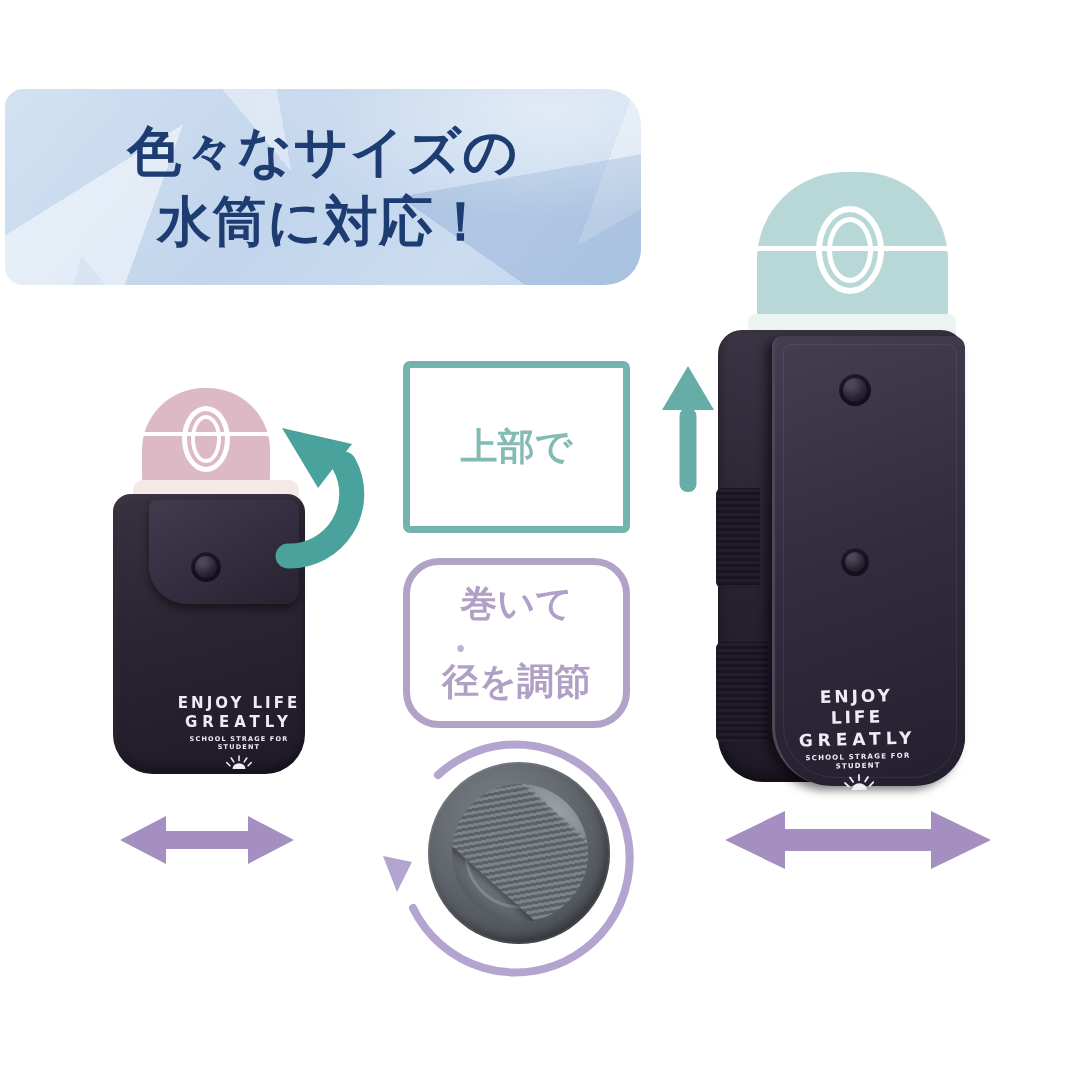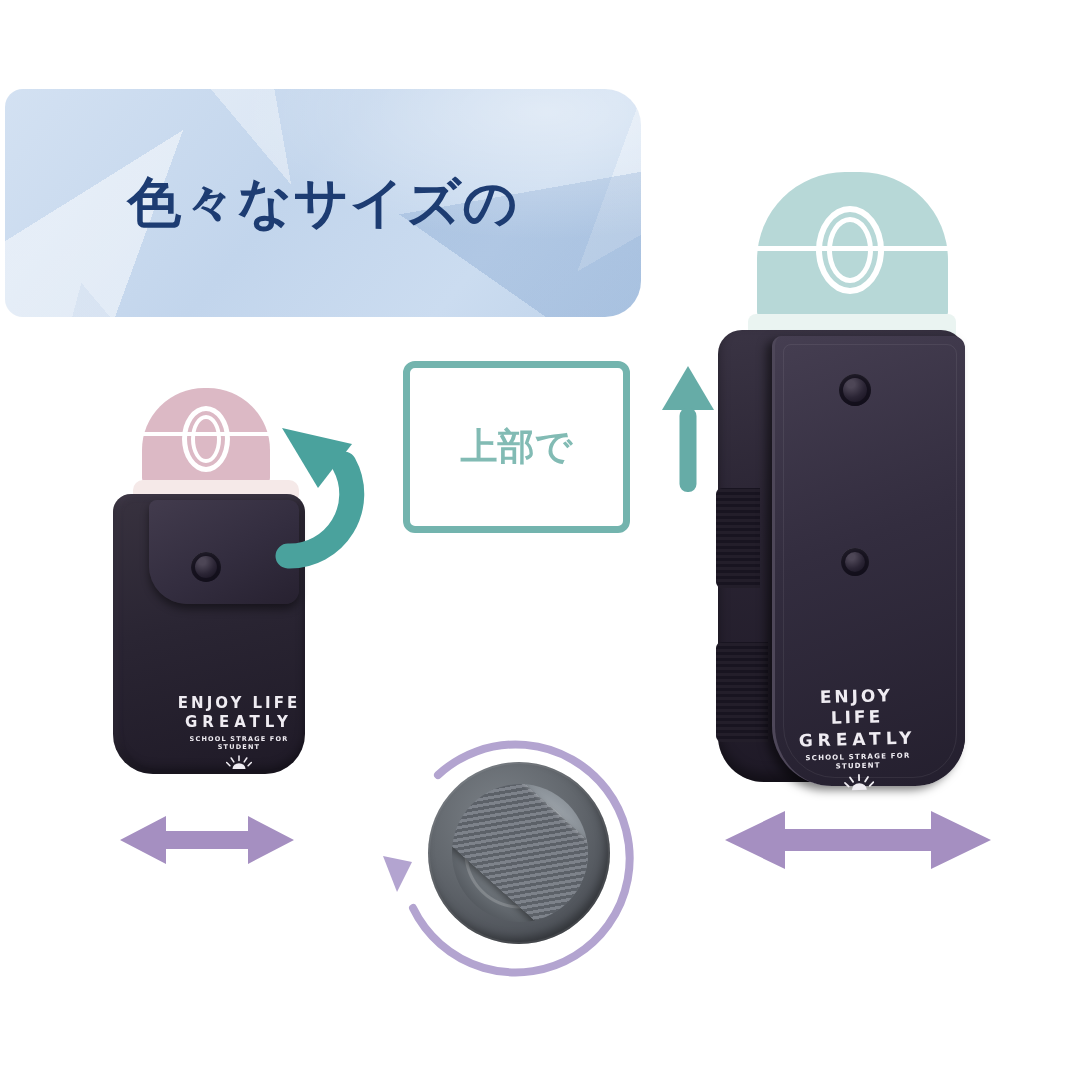--- a/index.html
+++ b/index.html
@@ -1,20 +1,20 @@
 <!DOCTYPE html>
 <html><head>
 <meta charset="utf-8">
 <style>
   html,body{margin:0;padding:0;background:#fff;}
   .stage{position:relative;width:1080px;height:1080px;background:#ffffff;overflow:hidden;
          font-family:"DejaVu Sans","Liberation Sans",sans-serif;}
 
   
-  .banner{position:absolute;left:5px;top:89px;width:636px;height:228px;
+  .banner{position:absolute;left:5px;top:89px;width:636px;height:196px;
     border-radius:18px 36px 36px 18px;
     display:flex;flex-direction:column;justify-content:center;align-items:center;
     background:
       radial-gradient(120% 140% at 85% 10%, rgba(255,255,255,.45) 0%, rgba(255,255,255,0) 40%),
       conic-gradient(from 200deg at 28% 18%, rgba(255,255,255,.50) 0 38deg, rgba(255,255,255,0) 38deg),
       conic-gradient(from 80deg  at 62% 55%, rgba(125,160,205,.35) 0 45deg, rgba(125,160,205,0) 45deg),
       conic-gradient(from 320deg at 45% 42%, rgba(255,255,255,.40) 0 30deg, rgba(255,255,255,0) 30deg),
       conic-gradient(from 140deg at 12% 85%, rgba(130,165,210,.30) 0 55deg, rgba(130,165,210,0) 55deg),
       conic-gradient(from 20deg  at 90% 80%, rgba(255,255,255,.35) 0 40deg, rgba(255,255,255,0) 40deg),
       linear-gradient(130deg,#d3e1f2 0%,#c2d5ec 45%,#cbdcf0 75%,#bfd3ea 100%);}
@@ -76,21 +76,21 @@
   .brand .l3{font-size:6.5px;letter-spacing:1.2px;margin-top:3px;}
   .brand-l .l1{font-size:17px;}
   .brand-l .l2{font-size:17px;}
   .brand-l .l3{font-size:7px;}
   .sun{display:block;margin:4px auto 0;}
 
   
   .callout{position:absolute;box-sizing:border-box;background:#fff;
     display:flex;flex-direction:column;align-items:center;justify-content:center;gap:12px;
     font-weight:bold;text-align:center;}
-  .callout-h{left:403px;top:361px;width:227px;height:172px;border:7px solid #73b4ae;border-radius:12px;color:#82bbb4;}
+  .callout-h{left:403px;top:361px;width:227px;height:172px;border:7px solid #73b4ae;border-radius:7px;color:#82bbb4;}
   .callout-d{left:403px;top:558px;width:227px;height:170px;border:7px solid #b3a2c8;border-radius:36px;color:#b1a0c6;}
   .callout .cl{font-size:37px;line-height:1.15;}
   .em-t{-webkit-text-emphasis:filled dot #a3c4be;text-emphasis:filled dot #a3c4be;
         -webkit-text-emphasis-position:over;text-emphasis-position:over right;}
   .em-p{-webkit-text-emphasis:filled dot #c2b3d4;text-emphasis:filled dot #c2b3d4;
         -webkit-text-emphasis-position:over;text-emphasis-position:over right;}
 
   
   .abs{position:absolute;}
 
@@ -107,20 +107,21 @@
     background:repeating-linear-gradient(128deg,#7d828a 0 3px,#5c6168 3px 6px);
     box-shadow:0 3px 6px rgba(0,0,0,.4), inset 0 2px 3px rgba(255,255,255,.15);}
 </style>
 </head>
 <body>
 
 <div class="stage">
 
   <div class="banner">
     <div class="banner-line">色々なサイズの</div>
+    <div class="banner-line">水筒に対応！</div>
   </div>
 
   <div class="cap-s">
     <div class="hline"></div>
     <div class="oval">
       <div class="oval-inner"></div>
     </div>
   </div>
   <div class="neck-s"></div>
   <div class="body-s">
@@ -146,20 +147,24 @@
 
   <svg class="abs" style="left:240px;top:400px" width="150" height="190" viewBox="240 400 150 190">
     <path d="M 288 556 A 62 62 0 0 0 344 464" fill="none" stroke="#4aa29d" stroke-width="25" stroke-linecap="round"></path>
     <polygon points="282,428 352,444 318,488" fill="#4aa29d"></polygon>
   </svg>
 
   <div class="callout callout-h">
     <div class="cl">上部で</div>
   </div>
 
+  <div class="callout callout-d">
+    <div class="cl">巻いて</div>
+    <div class="cl"><span class="em-p">径</span><span>を調節</span></div>
+  </div>
 
   <svg class="abs" style="left:662px;top:366px" width="52" height="128" viewBox="0 0 52 128">
     <polygon points="26,0 52,44 0,44" fill="#66aca7"></polygon>
     <rect x="17.5" y="42" width="17" height="84" rx="8" fill="#66aca7"></rect>
   </svg>
 
   <div class="cap-l">
     <div class="hline"></div>
     <div class="oval">
       <div class="oval-inner"></div>

